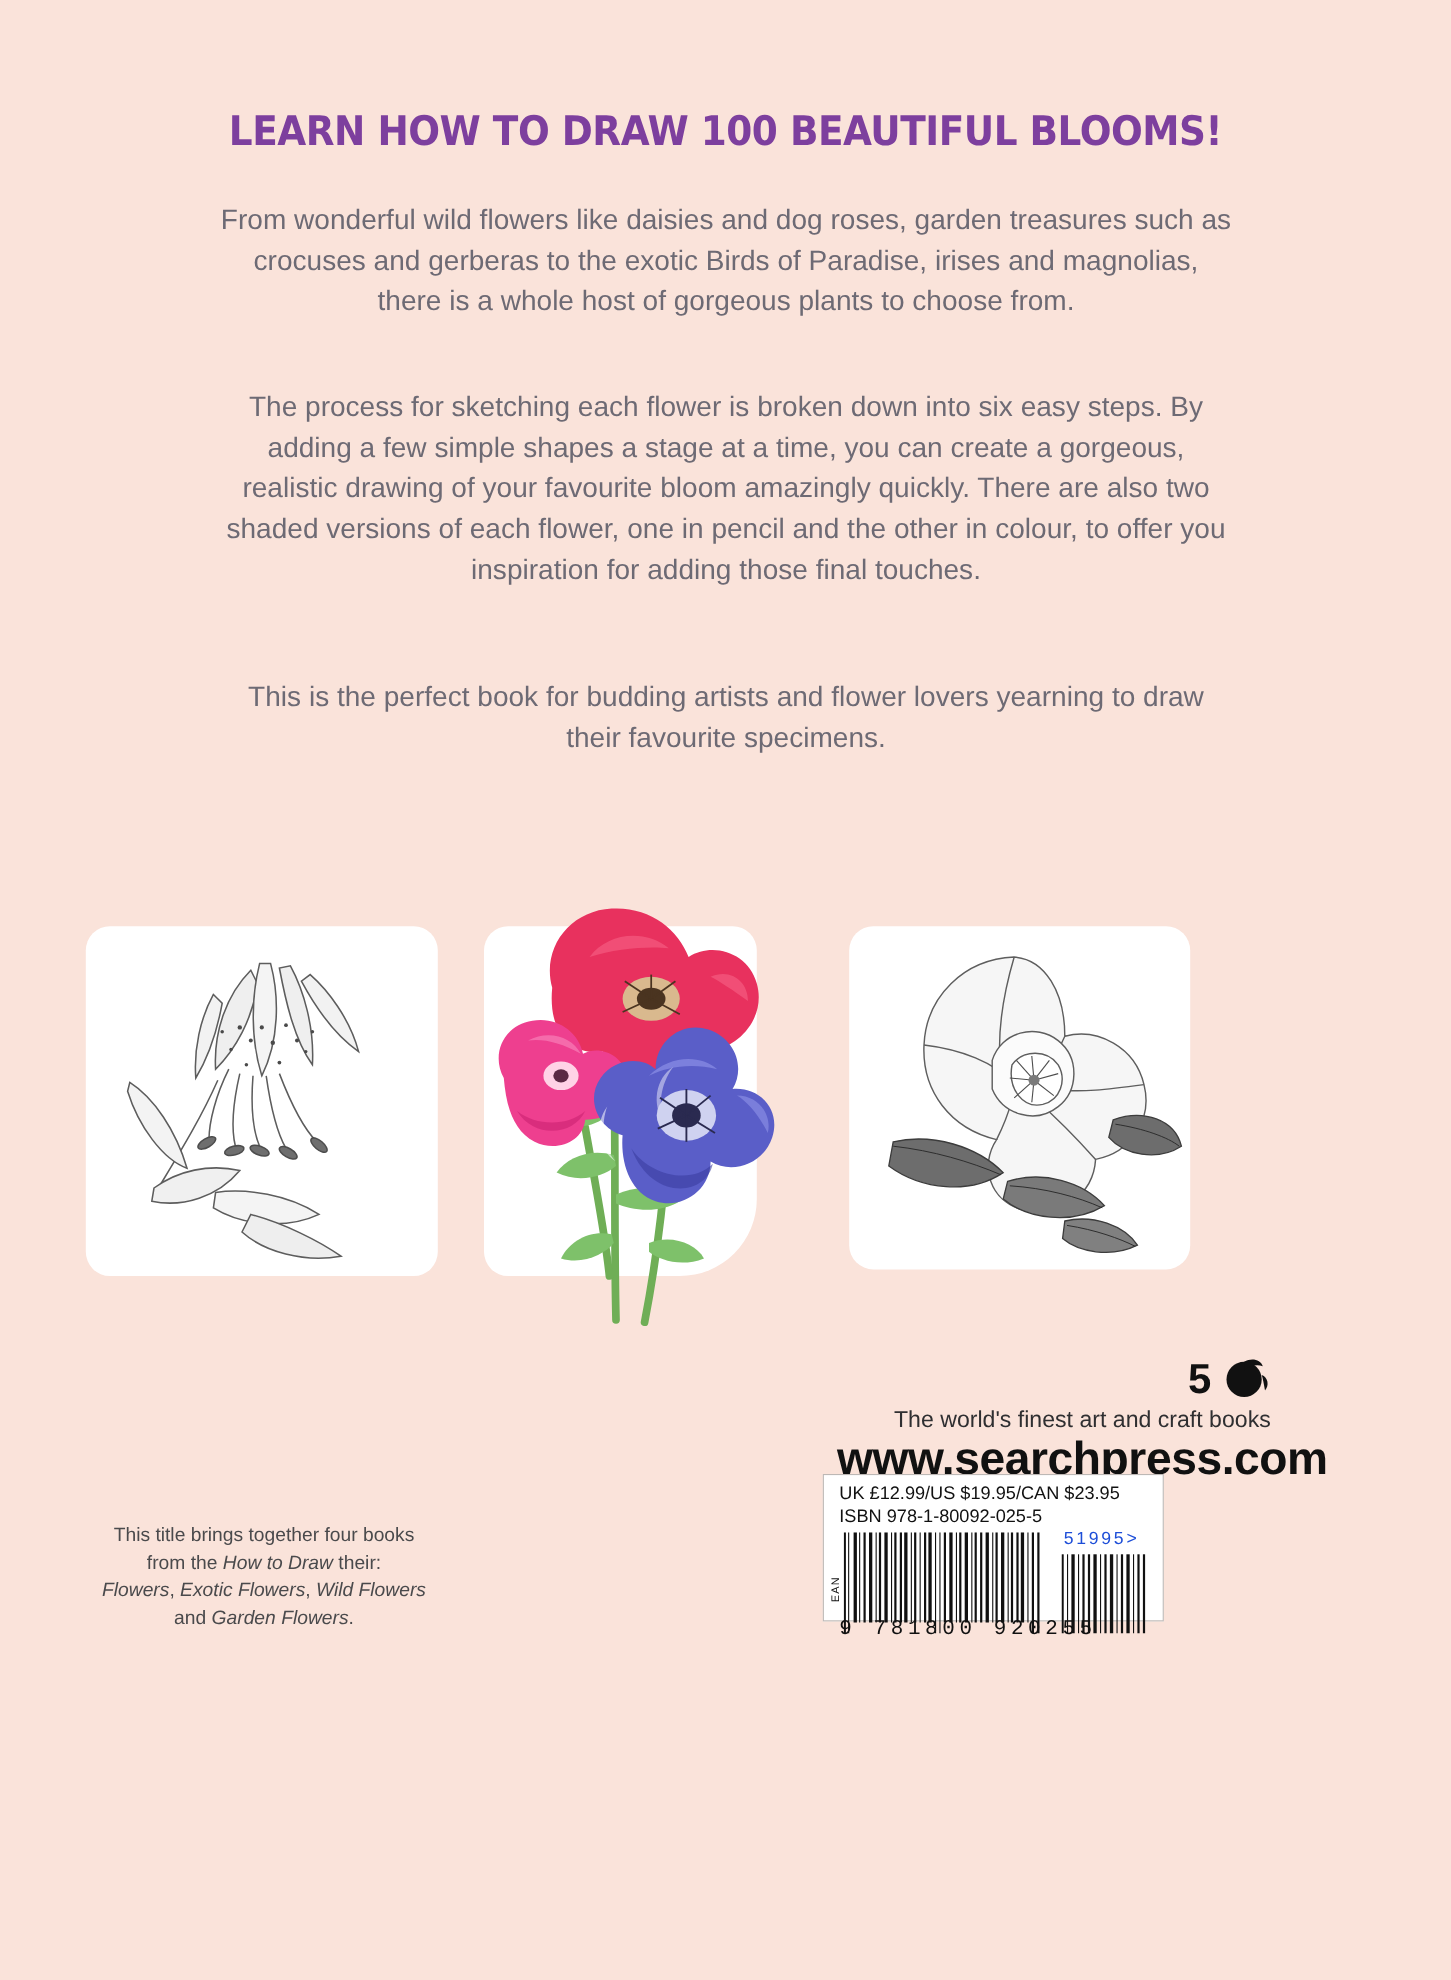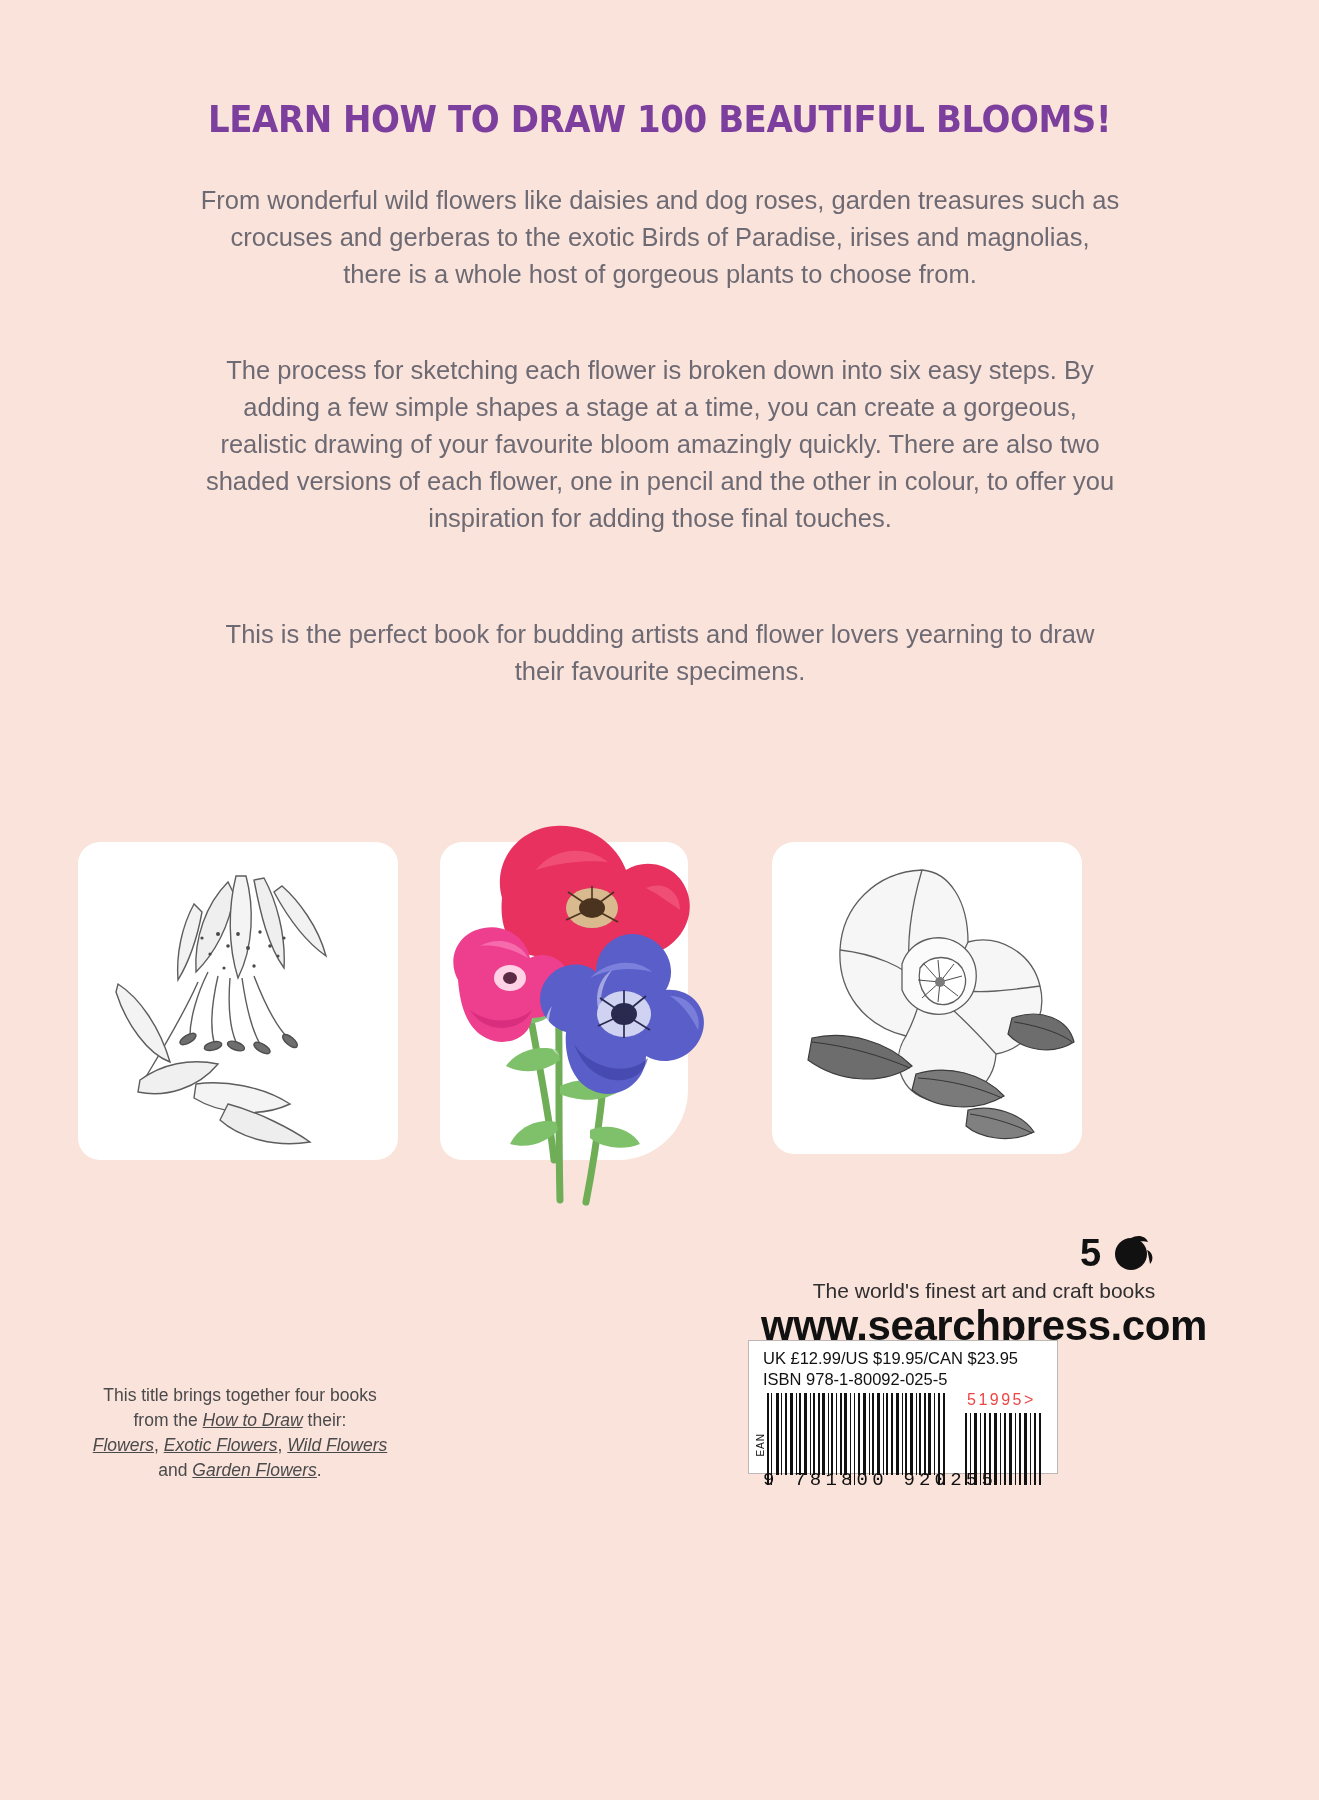--- a/index.html
+++ b/index.html
@@ -118,35 +118,35 @@
   #bars-addon { position: absolute; left: 216px; top: 52px; }
   #ean-digits {
     position: absolute;
     left: 14px; top: 128px;
     font-size: 19px; letter-spacing: 4.2px; color: #111;
     font-family: Liberation Mono, monospace;
   }
   #addon-digits {
     position: absolute;
     left: 218px; top: 50px;
-    font-size: 16px; letter-spacing: 2.5px; color: #ef4444;
+    font-size: 16px; letter-spacing: 2.5px; color: #1d4ed8;
   }
 
   
   #footnote {
     position: absolute;
     left: 40px;
     top: 1383px;
     width: 400px;
     text-align: center;
     font-size: 17.5px;
     line-height: 25px;
     color: #4a4a4c;
   }
-  #footnote i { font-style: italic; text-decoration: underline; }
+  #footnote i { font-style: italic; }
 </style>
 </head>
 <body>
 
 <div class="headline">LEARN HOW TO DRAW 100 BEAUTIFUL BLOOMS!</div>
 
 <div class="blurb" id="para1">From wonderful wild flowers like daisies and dog roses, garden treasures such as crocuses and gerberas to the exotic Birds of Paradise, irises and magnolias, there is a whole host of gorgeous plants to choose from.</div>
 <div class="blurb" id="para2">The process for sketching each flower is broken down into six easy steps. By adding a few simple shapes a stage at a time, you can create a gorgeous, realistic drawing of your favourite bloom amazingly quickly. There are also two shaded versions of each flower, one in pencil and the other in colour, to offer you inspiration for adding those final touches.</div>
 <div class="blurb" id="para3">This is the perfect book for budding artists and flower lovers yearning to draw their favourite specimens.</div>
 

